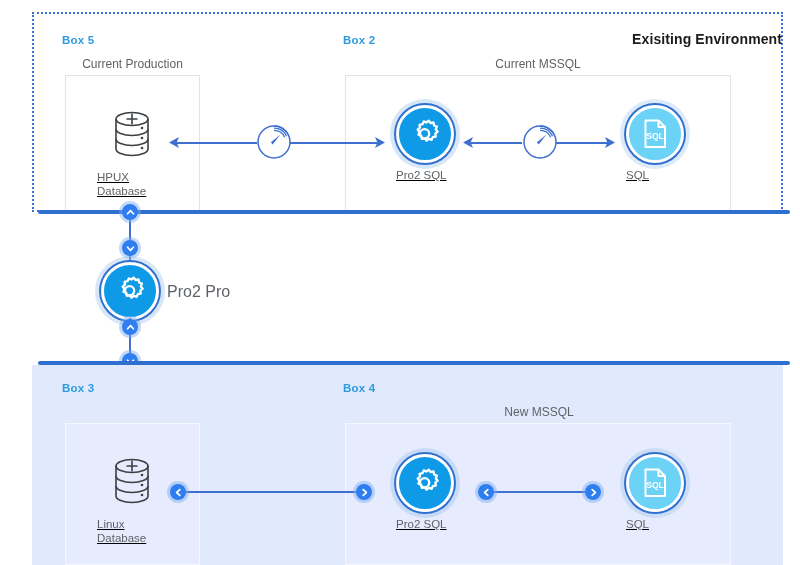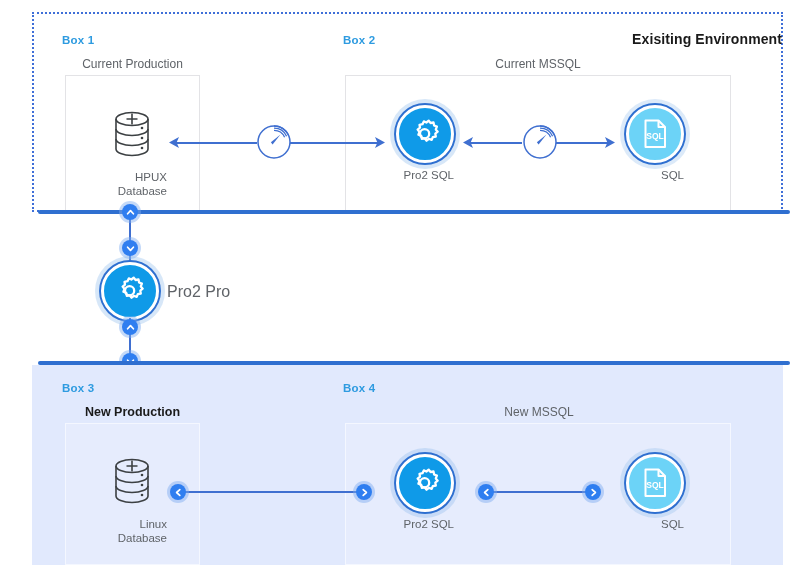--- a/index.html
+++ b/index.html
@@ -57,21 +57,21 @@
     position:absolute;box-sizing:border-box;
   }
   .inner.light{border:1px solid #e3e3e6;background:transparent;}
   .inner.bluebg{border:1px solid #f4f7ff;background:#e6ecfd;}
   .i1{left:65px;top:75px;width:135px;height:137px;}
   .i2{left:345px;top:75px;width:386px;height:137px;}
   .i3{left:65px;top:423px;width:135px;height:142px;}
   .i4{left:345px;top:423px;width:386px;height:142px;}
 
   
-  .node{position:absolute;text-align:right;}
+  .node{position:absolute;text-align:left;text-decoration:underline;}
   .node .cap{
     font-size:11.5px;color:#5f6368;line-height:14px;white-space:nowrap;
     margin-top:5px;
   }
   .node .cap.two{white-space:normal;}
 
   .disc-wrap{width:62px;height:62px;margin:0 auto;position:relative;}
   .disc-wrap svg{display:block;}
 
   
@@ -104,21 +104,21 @@
 </style>
 </head>
 <body>
 
 <div id="stage">
 
   <div class="env-existing"></div>
 
   <div class="env-title t1">Exisiting Environment</div>
 
-  <div class="box-label b1">Box 1</div>
+  <div class="box-label b1">Box 5</div>
   <div class="box-label b2">Box 2</div>
 
   <div class="grp-title g1">Current Production</div>
   <div class="grp-title g2">Current MSSQL</div>
 
   <div class="inner light i1"></div>
   <div class="inner light i2"></div>
 
   <div class="node" style="left:97px;top:103px;width:70px;">
     <div class="disc-wrap">
@@ -246,21 +246,20 @@
     </div>
   </div>
 
   <div class="env-new"></div>
   <div class="divider bottom"></div>
 
 
   <div class="box-label b3">Box 3</div>
   <div class="box-label b4">Box 4</div>
 
-  <div class="grp-title dark g3">New Production</div>
   <div class="grp-title g4">New MSSQL</div>
 
   <div class="inner bluebg i3"></div>
   <div class="inner bluebg i4"></div>
 
   <div class="node" style="left:97px;top:450px;width:70px;">
     <div class="disc-wrap">
       <svg width="62" height="62" viewBox="0 0 62 62">
         <g fill="none" stroke="#3c4043" stroke-width="1.6">
           <ellipse cx="31" cy="16" rx="16" ry="6.5"></ellipse>

